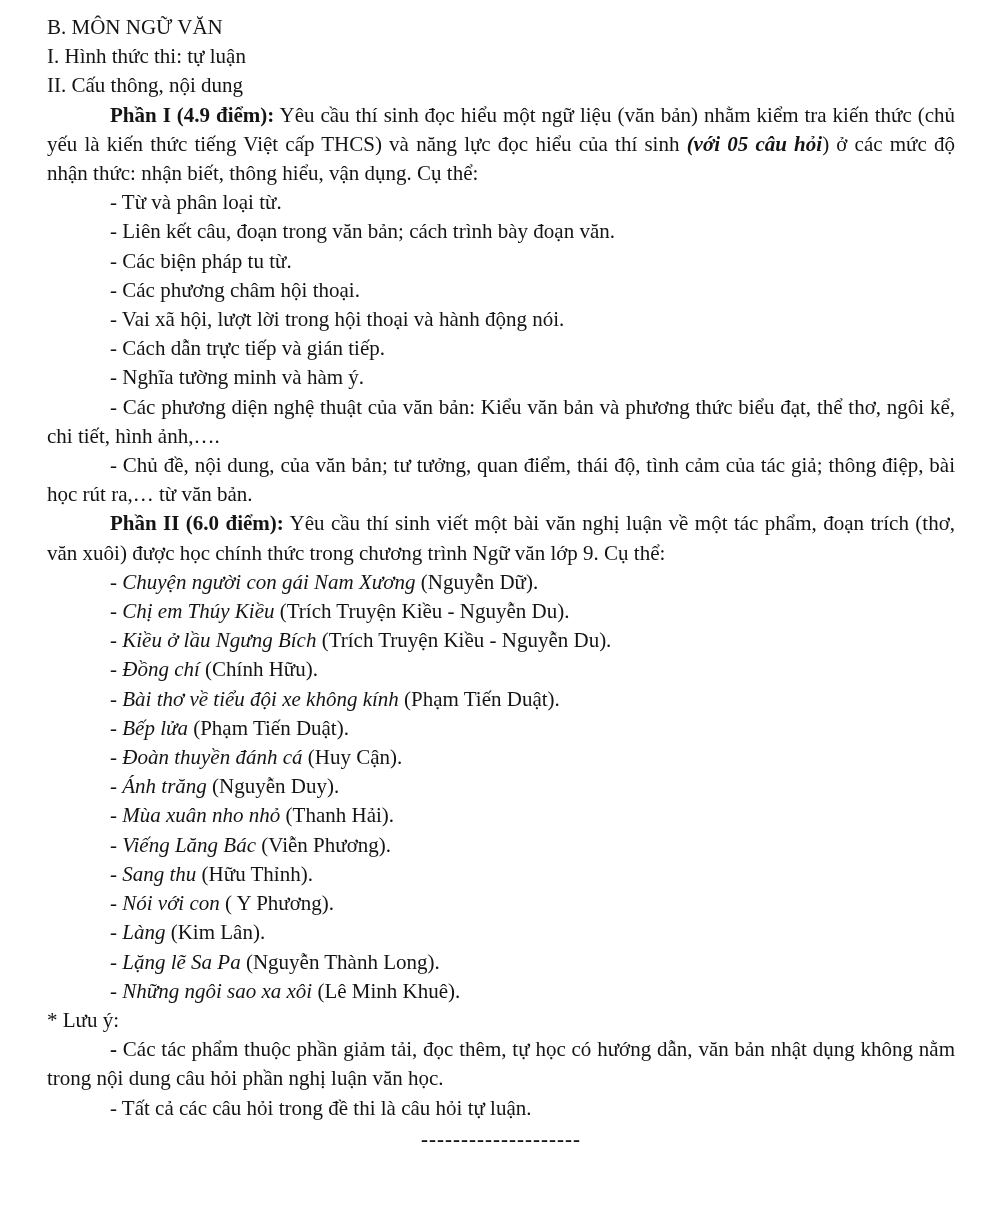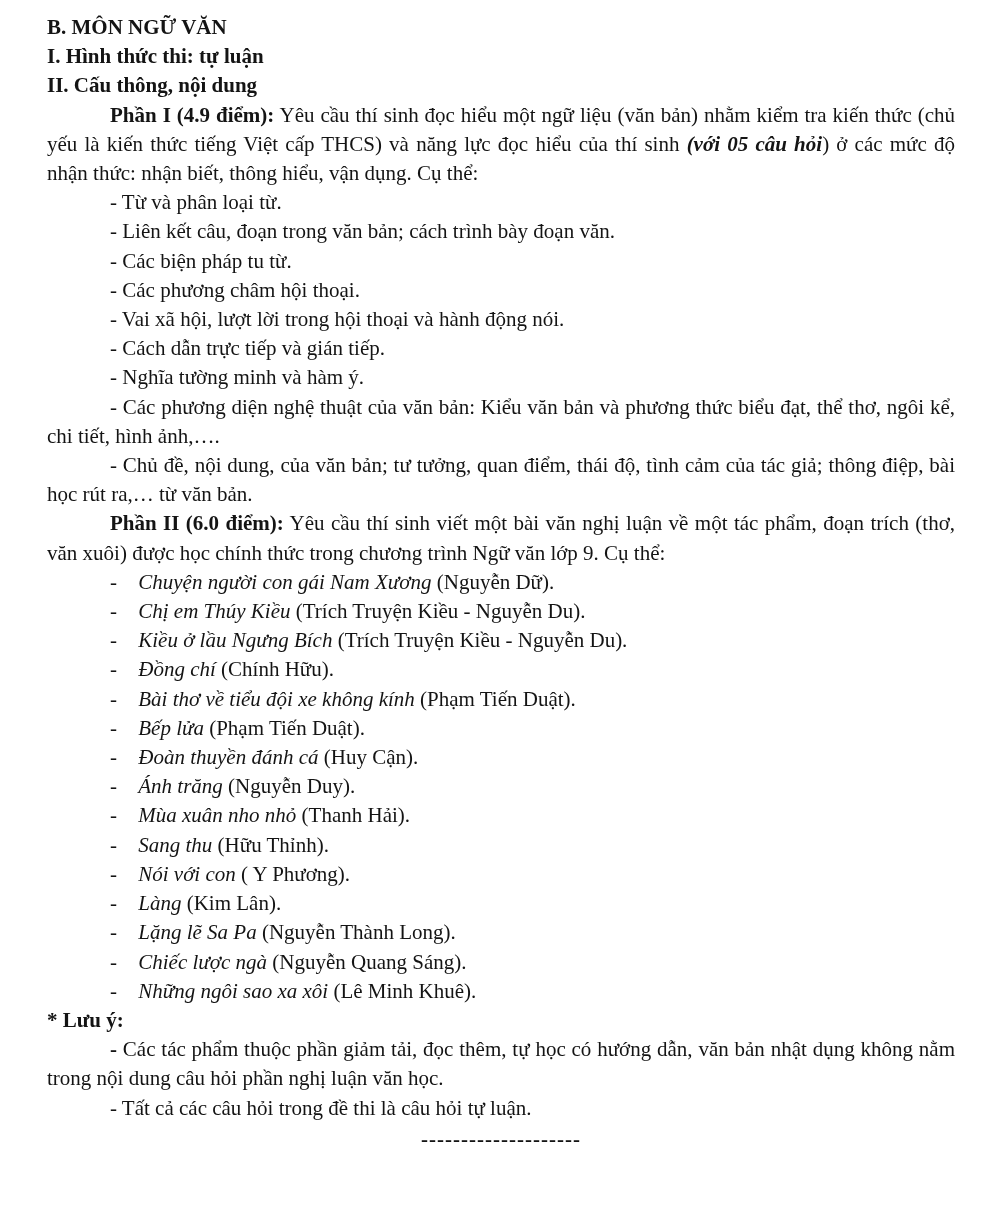--- a/index.html
+++ b/index.html
@@ -18,33 +18,33 @@
     font-size: 21px;
     line-height: 29.2px;
     padding: 13px 45px 0 47px;
     overflow: hidden;
   }
   .page p, .page div.line {
     margin: 0;
     padding: 0;
   }
   .heading {
-    font-weight: bold;
+    font-weight: normal;
     padding-left: 63px;
   }
   .para {
     text-align: justify;
     text-indent: 63px;
   }
   .item {
     text-align: justify;
     text-indent: 63px;
   }
   .b   { font-weight: bold; }
-  .it  { font-style: italic; margin-left: 16px; }
+  .it  { font-style: italic; }
   .emph { font-weight: bold; font-style: italic; }
   .separator {
     text-align: center;
     font-weight: bold;
     letter-spacing: 1px;
     margin-top: 2px;
   }
 </style>
 </head>
 <body>
@@ -71,25 +71,25 @@
 
   <p class="item"><span>- </span><span class="it">Chuyện người con gái Nam Xương</span><span> (Nguyễn Dữ).</span></p>
   <p class="item"><span>- </span><span class="it">Chị em Thúy Kiều</span><span> (Trích Truyện Kiều - Nguyễn Du).</span></p>
   <p class="item"><span>- </span><span class="it">Kiều ở lầu Ngưng Bích</span><span> (Trích Truyện Kiều - Nguyễn Du).</span></p>
   <p class="item"><span>- </span><span class="it">Đồng chí</span><span> (Chính Hữu).</span></p>
   <p class="item"><span>- </span><span class="it">Bài thơ về tiểu đội xe không kính</span><span> (Phạm Tiến Duật).</span></p>
   <p class="item"><span>- </span><span class="it">Bếp lửa</span><span> (Phạm Tiến Duật).</span></p>
   <p class="item"><span>- </span><span class="it">Đoàn thuyền đánh cá</span><span> (Huy Cận).</span></p>
   <p class="item"><span>- </span><span class="it">Ánh trăng</span><span> (Nguyễn Duy).</span></p>
   <p class="item"><span>- </span><span class="it">Mùa xuân nho nhỏ</span><span> (Thanh Hải).</span></p>
+  <p class="item"><span>- </span><span class="it">Viếng Lăng Bác</span><span> (Viễn Phương).</span></p>
   <p class="item"><span>- </span><span class="it">Sang thu</span><span> (Hữu Thỉnh).</span></p>
   <p class="item"><span>- </span><span class="it">Nói với con</span><span> ( Y Phương).</span></p>
   <p class="item"><span>- </span><span class="it">Làng</span><span> (Kim Lân).</span></p>
   <p class="item"><span>- </span><span class="it">Lặng lẽ Sa Pa</span><span> (Nguyễn Thành Long).</span></p>
-  <p class="item"><span>- </span><span class="it">Chiếc lược ngà</span><span> (Nguyễn Quang Sáng).</span></p>
   <p class="item"><span>- </span><span class="it">Những ngôi sao xa xôi</span><span> (Lê Minh Khuê).</span></p>
 
   <div class="line heading">* Lưu ý:</div>
 
   <p class="para"><span class="b">-</span><span> Các tác phẩm thuộc phần giảm tải, đọc thêm, tự học có hướng dẫn, văn bản nhật dụng không nằm trong nội dung câu hỏi phần nghị luận văn học.</span></p>
 
   <p class="item">- Tất cả các câu hỏi trong đề thi là câu hỏi tự luận.</p>
 
   <div class="separator">--------------------</div>
 

